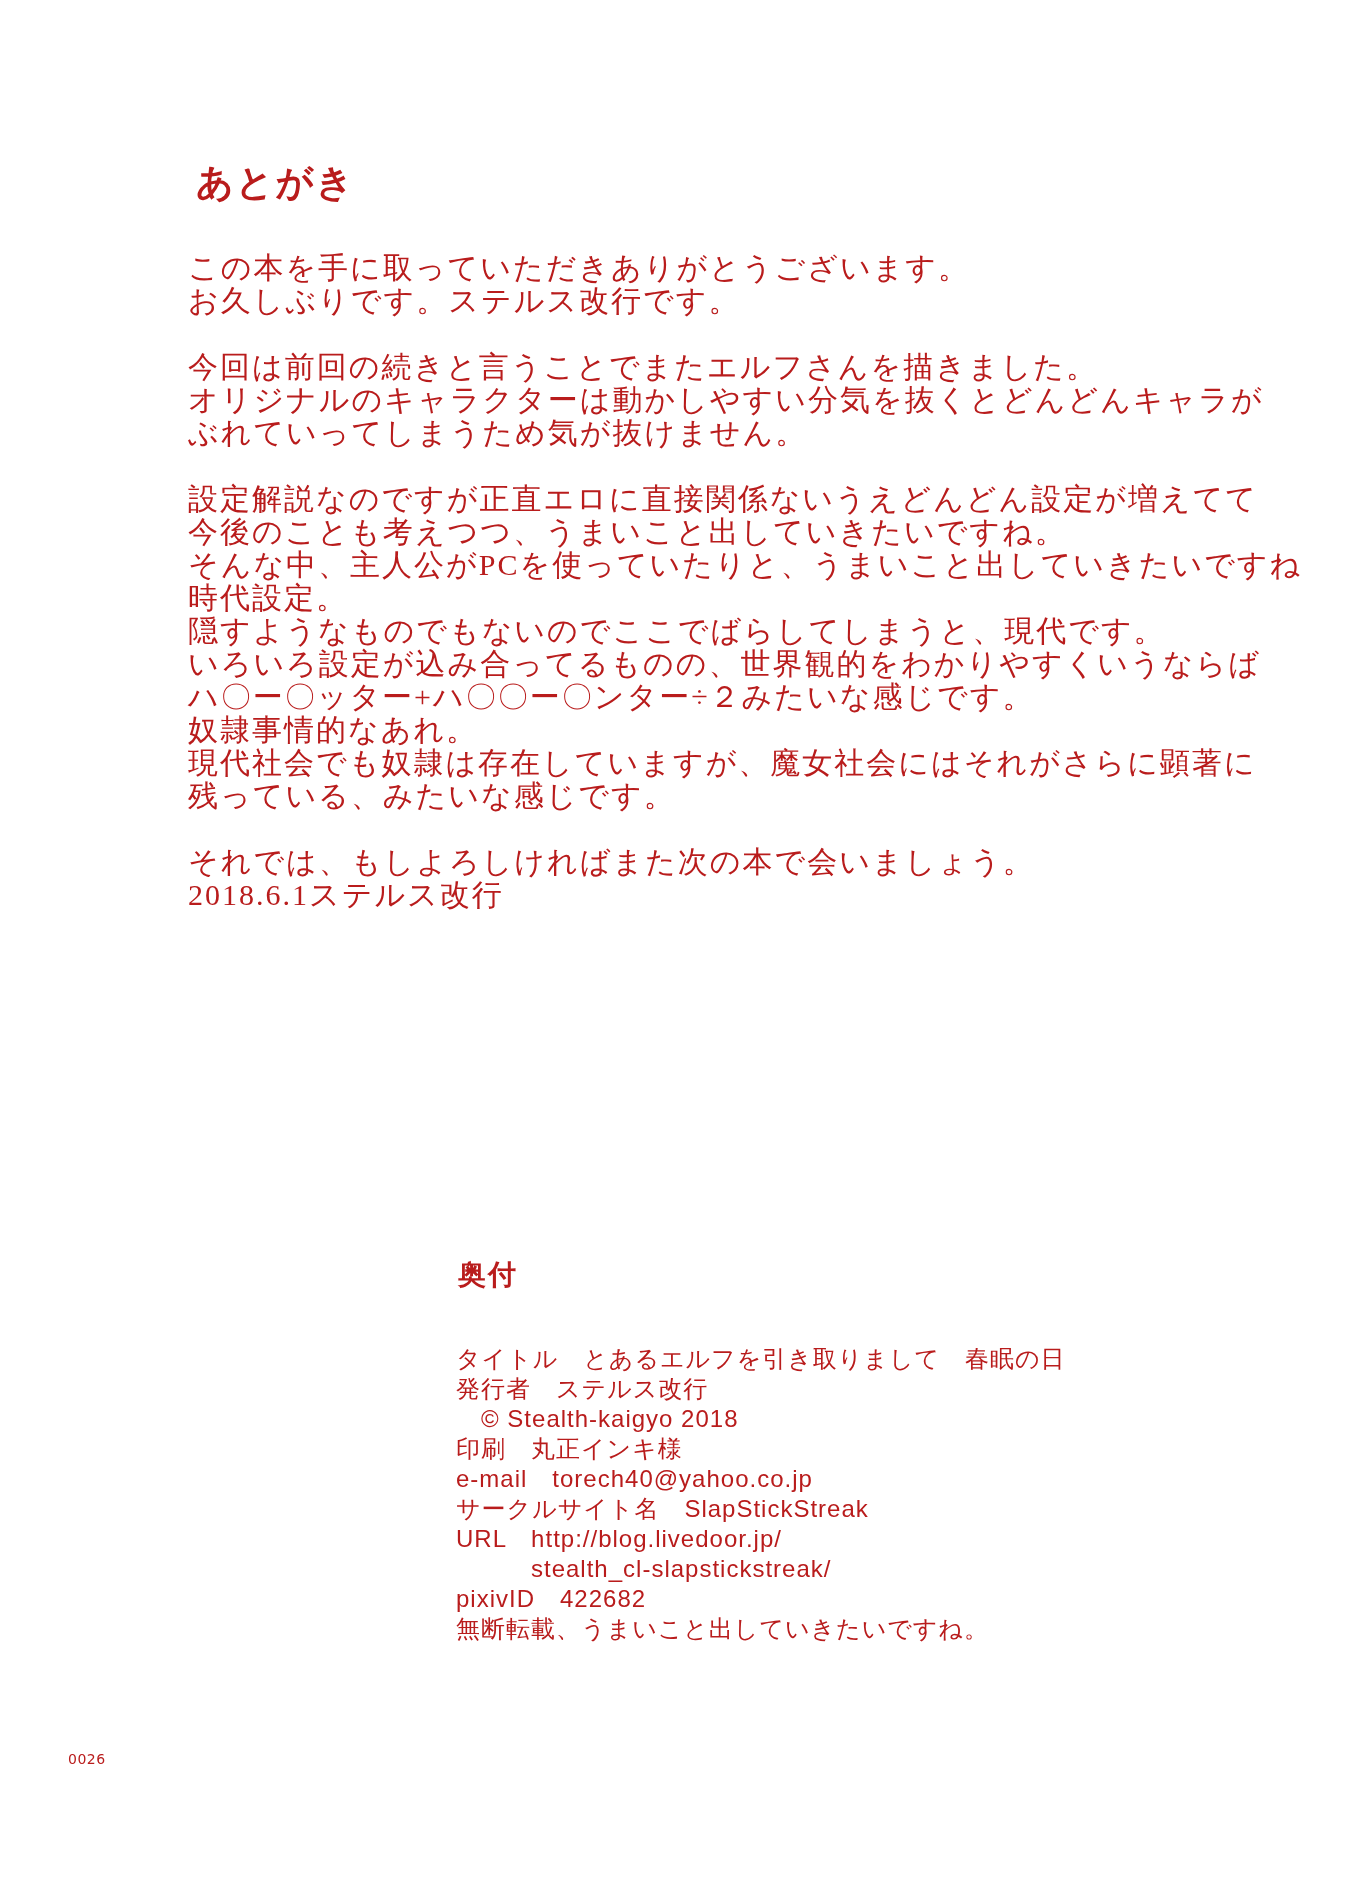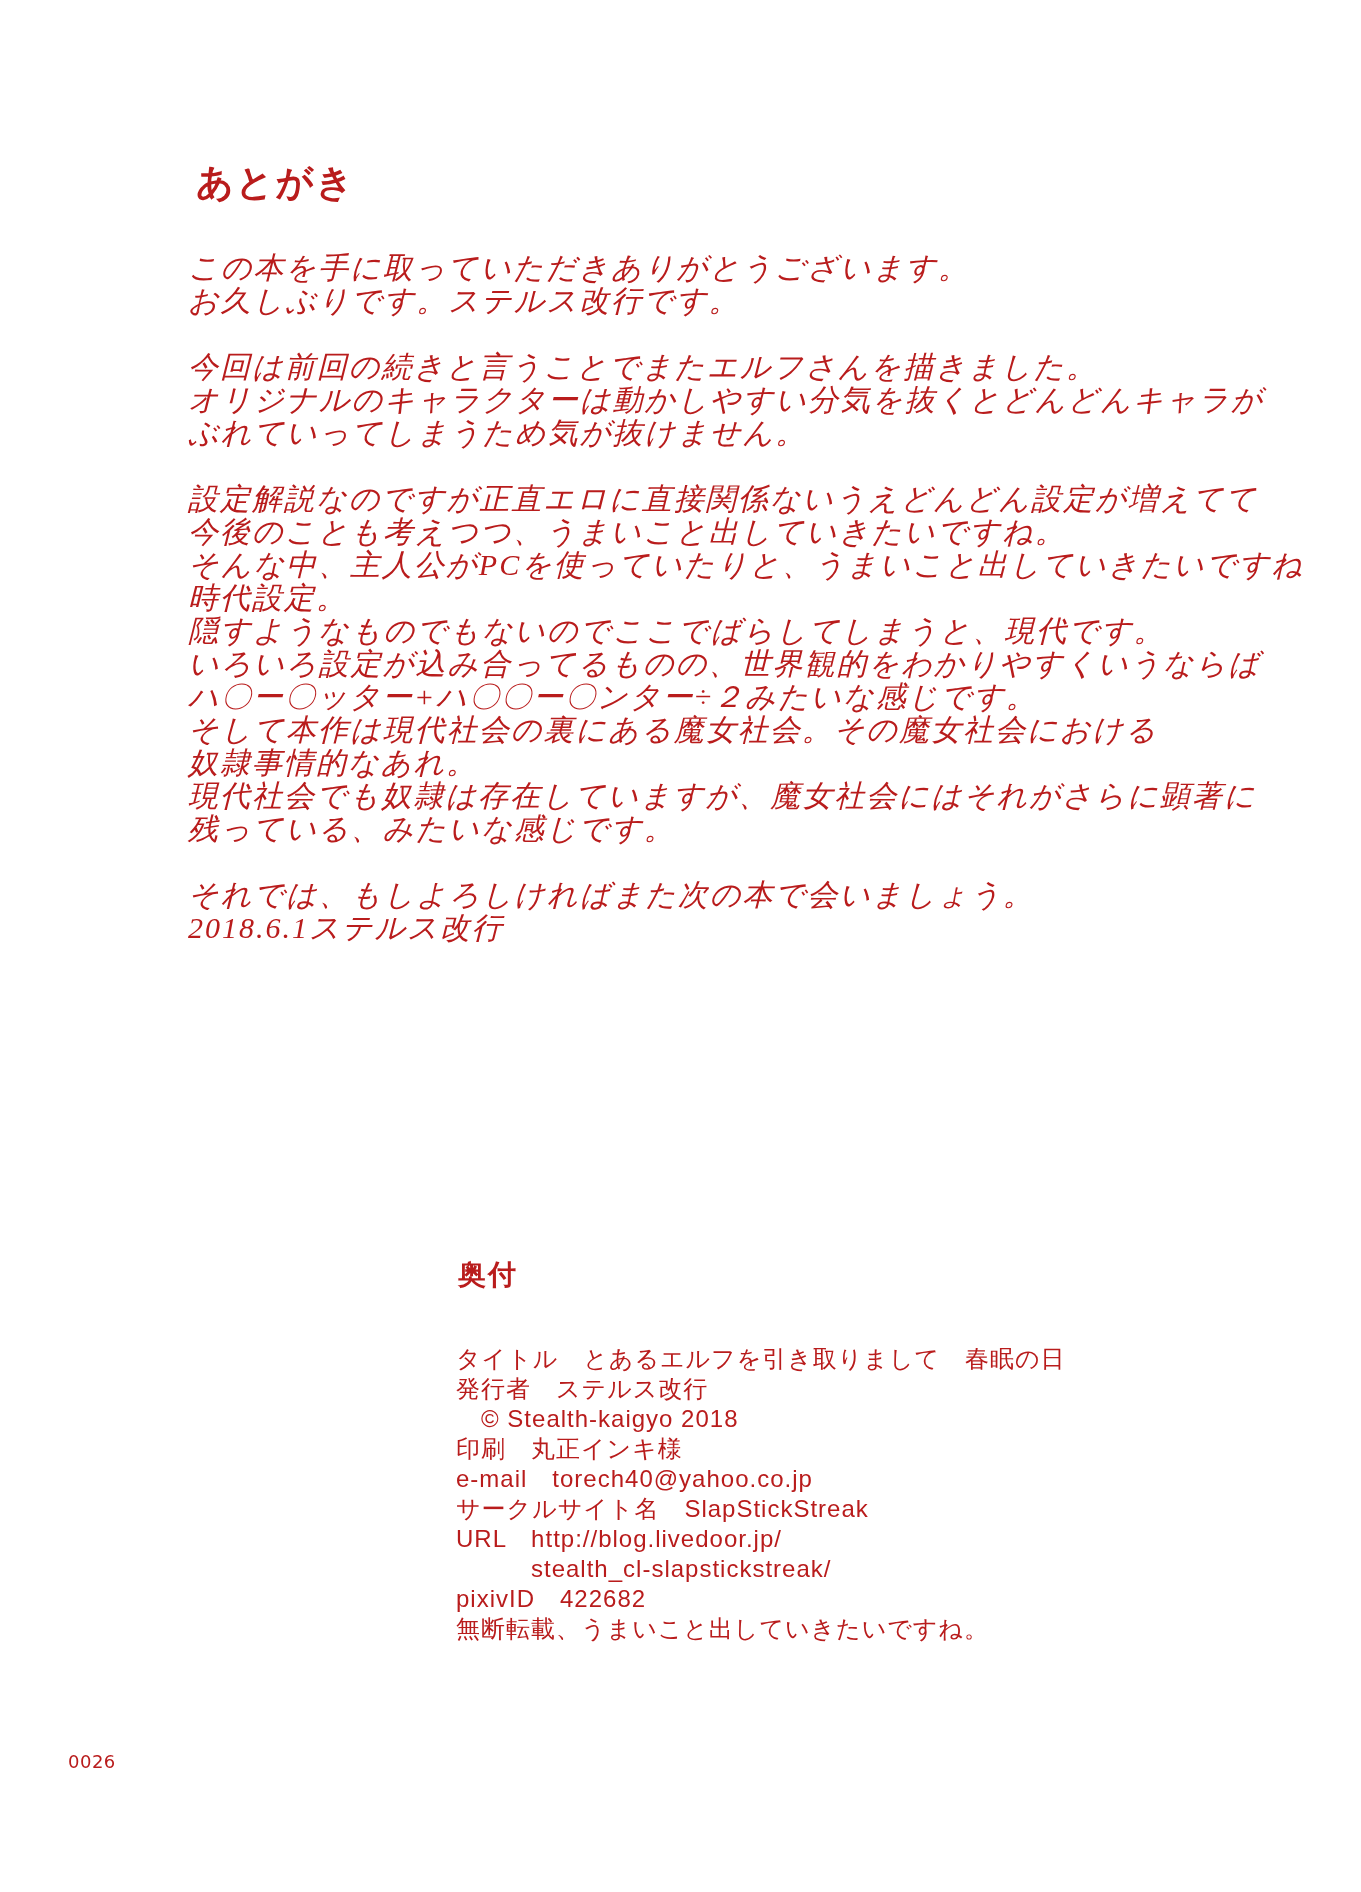--- a/index.html
+++ b/index.html
@@ -33,21 +33,20 @@
     left: 172px;
     top: 251px;
     font-family: "Liberation Serif", "DejaVu Serif", serif;
   }
   .aw-line {
     height: 33px;
     line-height: 33px;
     font-size: 30px;
     letter-spacing: 2px;
     white-space: pre;
-    font-style: italic;
   }
   
   .colophon-title {
     position: absolute;
     left: 442px;
     top: 1256px;
     margin: 0;
     font-family: "Liberation Sans", "DejaVu Sans", sans-serif;
     font-weight: 600;
     font-size: 28px;
@@ -65,21 +64,21 @@
     line-height: 30px;
     font-size: 24px;
     letter-spacing: 1px;
     white-space: pre;
   }
   .page-number {
     position: absolute;
     left: 52px;
     top: 1751px;
     font-family: "DejaVu Sans", "Liberation Sans", sans-serif;
-    font-size: 18px;
+    font-size: 14px;
     letter-spacing: 0.5px;
   }
 </style>
 </head>
 <body>
 
 <div class="page">
 
   <h1 class="afterword-title">あとがき</h1>
 
@@ -91,21 +90,20 @@
     <div class="aw-line">オリジナルのキャラクターは動かしやすい分気を抜くとどんどんキャラが</div>
     <div class="aw-line">ぶれていってしまうため気が抜けません。</div>
     <div class="aw-line"></div>
     <div class="aw-line">設定解説なのですが正直エロに直接関係ないうえどんどん設定が増えてて</div>
     <div class="aw-line">今後のことも考えつつ、うまいこと出していきたいですね。</div>
     <div class="aw-line">そんな中、主人公がPCを使っていたりと、うまいこと出していきたいですね</div>
     <div class="aw-line">時代設定。</div>
     <div class="aw-line">隠すようなものでもないのでここでばらしてしまうと、現代です。</div>
     <div class="aw-line">いろいろ設定が込み合ってるものの、世界観的をわかりやすくいうならば</div>
     <div class="aw-line">ハ〇ー〇ッター+ハ〇〇ー〇ンター÷２みたいな感じです。</div>
-    <div class="aw-line">そして本作は現代社会の裏にある魔女社会。その魔女社会における</div>
     <div class="aw-line">奴隷事情的なあれ。</div>
     <div class="aw-line">現代社会でも奴隷は存在していますが、魔女社会にはそれがさらに顕著に</div>
     <div class="aw-line">残っている、みたいな感じです。</div>
     <div class="aw-line"></div>
     <div class="aw-line">それでは、もしよろしければまた次の本で会いましょう。</div>
     <div class="aw-line">2018.6.1ステルス改行</div>
   </div>
 
   <h2 class="colophon-title">奥付</h2>
 

